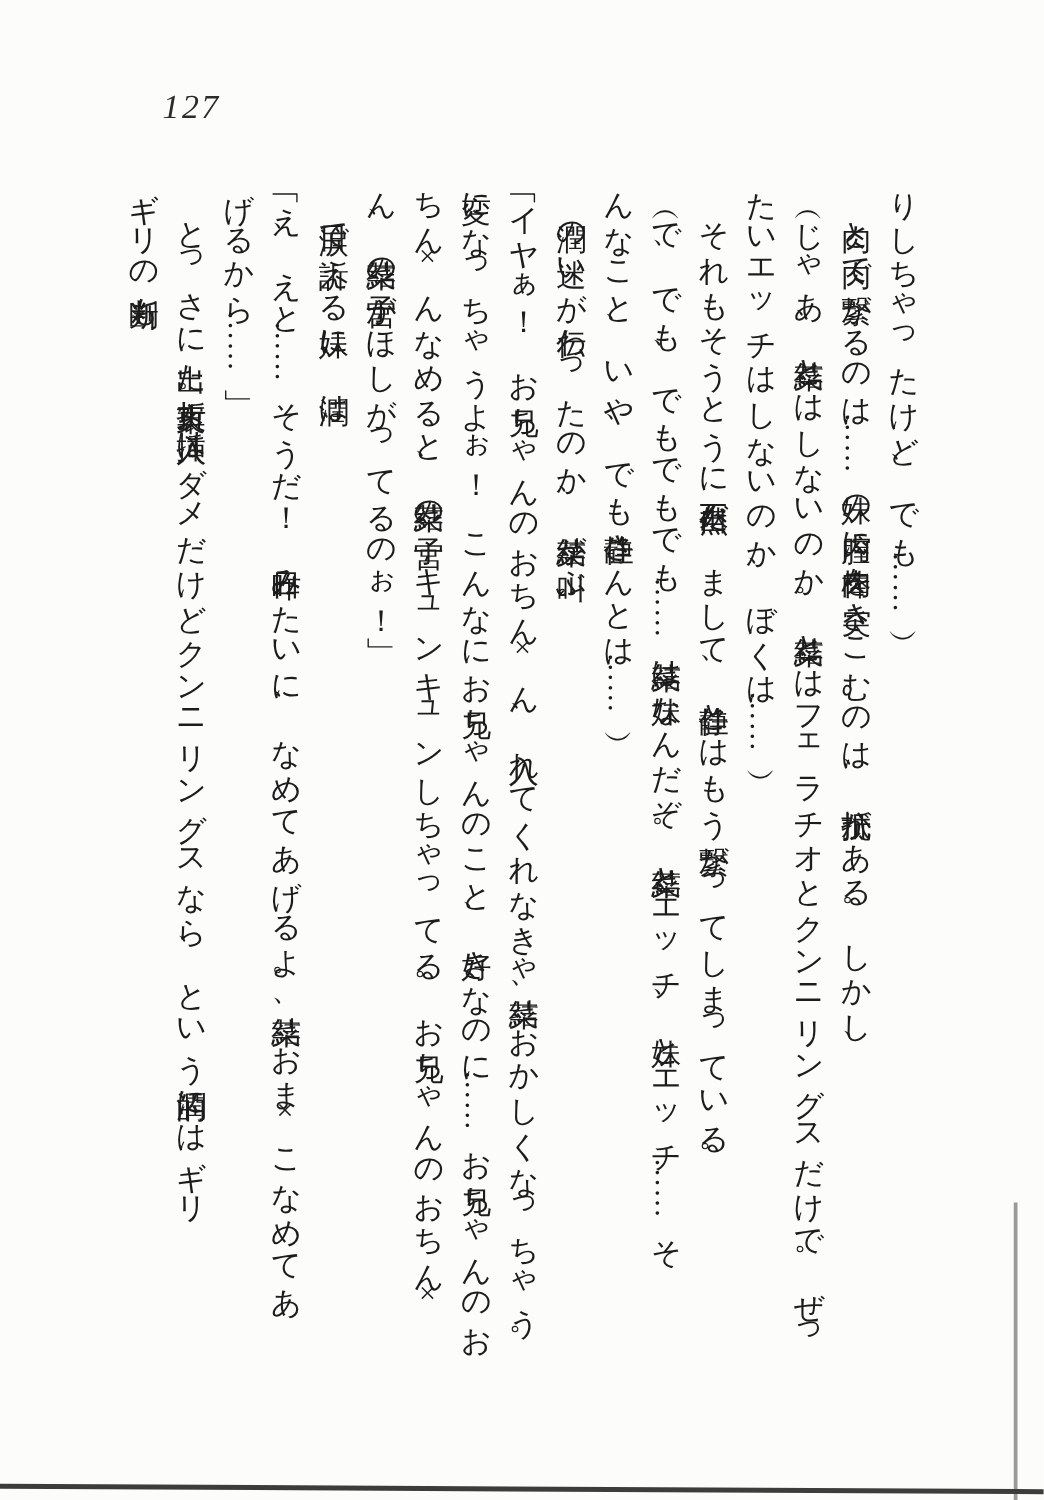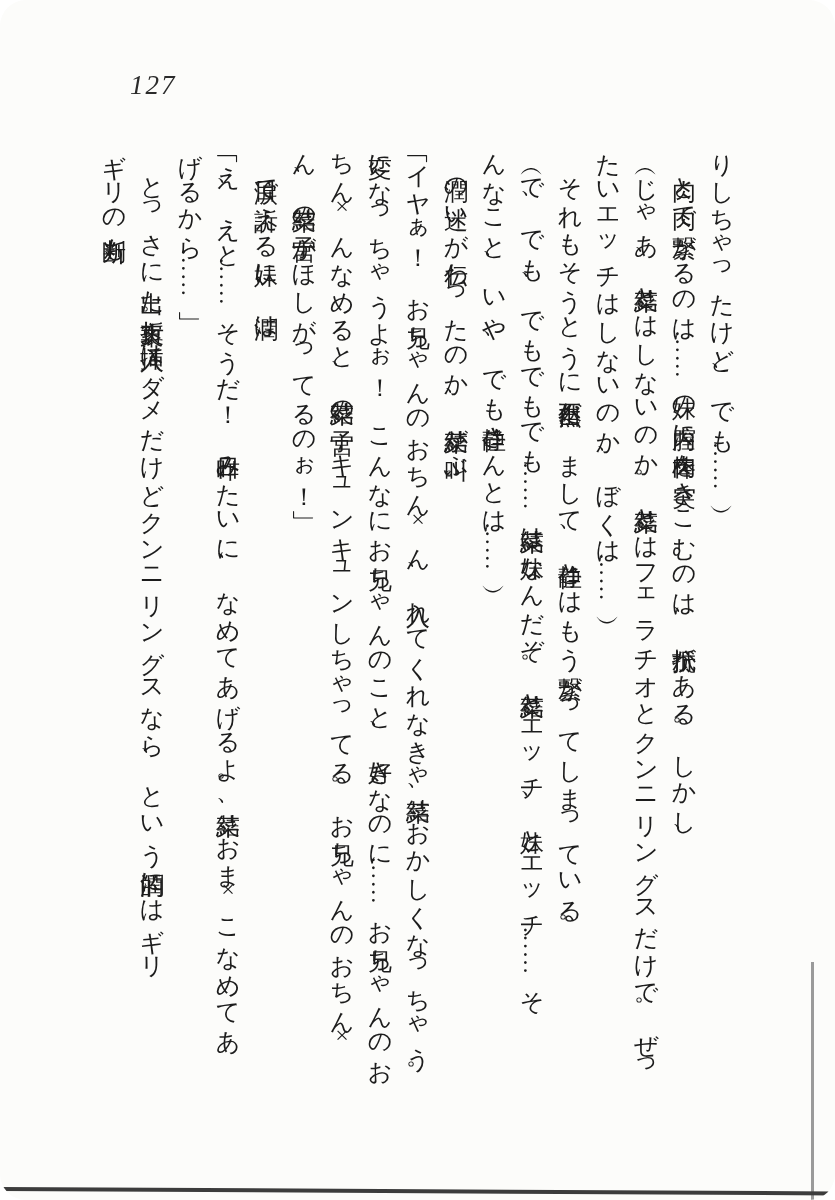--- a/index.html
+++ b/index.html
@@ -7,21 +7,20 @@
     padding: 0;
     background: #ffffff;
     font-family: "Liberation Serif", "DejaVu Serif", serif;
   }
   .page {
     position: relative;
     width: 835px;
     height: 1200px;
     background: #fcfcfa;
     overflow: hidden;
-    border-radius: 26px;
   }
   .page-number {
     position: absolute;
     left: 130px;
     top: 70px;
     font-size: 27px;
     font-style: italic;
     color: #2b2b2b;
     letter-spacing: 2px;
   }

